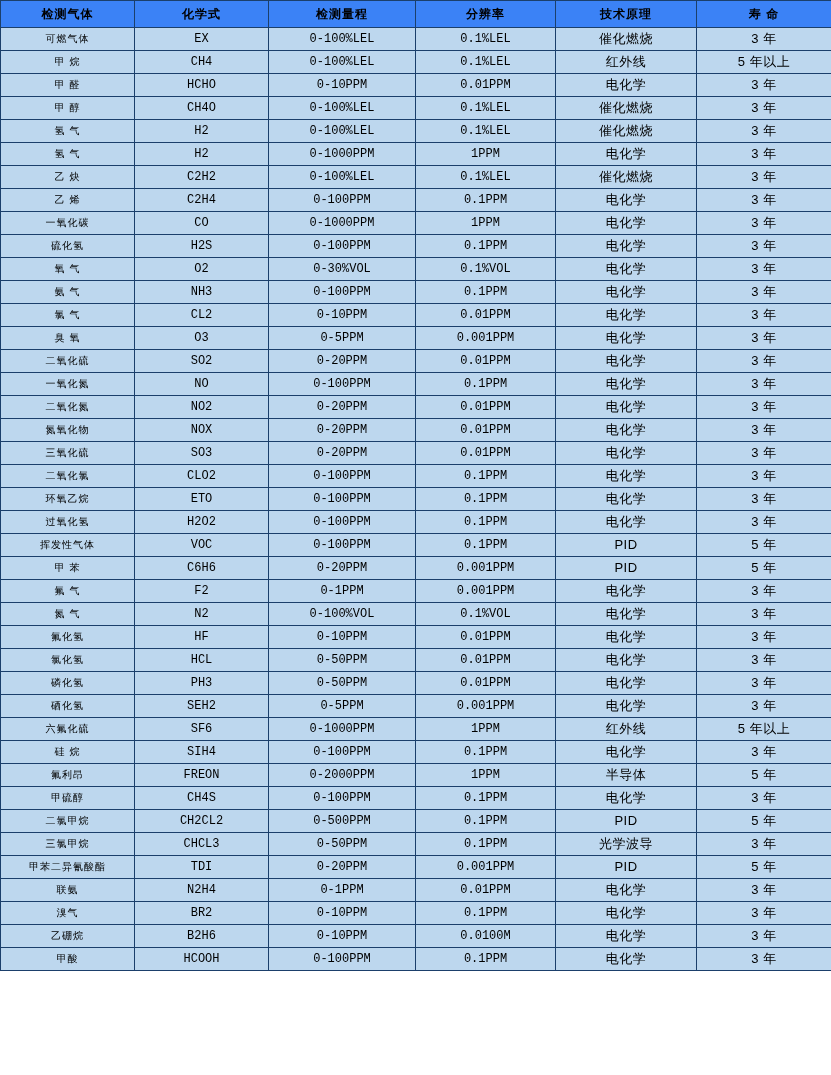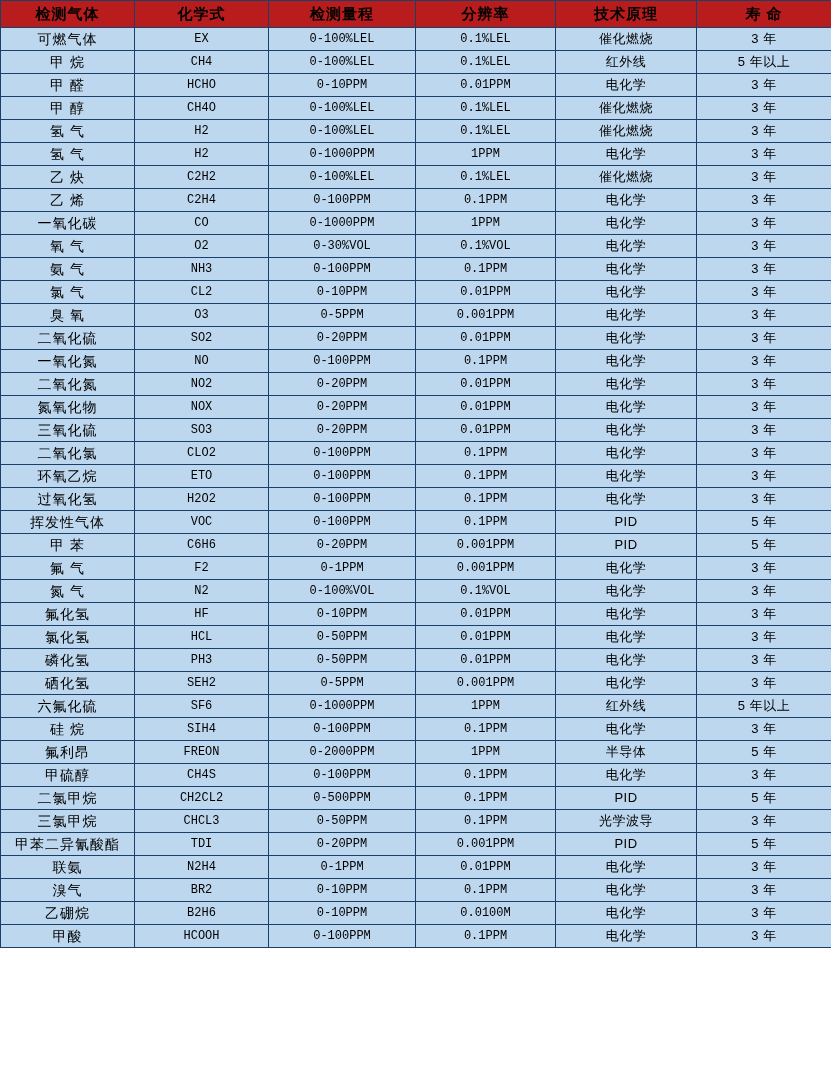--- a/index.html
+++ b/index.html
@@ -28,33 +28,33 @@
     text-align: center;
     vertical-align: middle;
     color: #000000;
     padding: 0;
     height: 22px;
     line-height: 22px;
     overflow: hidden;
     white-space: nowrap;
   }
   #gas-table thead th {
-    background: #b91c1c;
-    font-size: 15px;
+    background: #3b82f6;
+    font-size: 12px;
     font-weight: bold;
     height: 26px;
     line-height: 26px;
     letter-spacing: 1px;
   }
   #gas-table tbody td {
     background: #bdd7ee;
     font-size: 13px;
   }
   #gas-table tbody td.col-name {
-    font-size: 14px;
+    font-size: 10px;
     letter-spacing: 1px;
   }
   #gas-table tbody td.col-formula,
   #gas-table tbody td.col-range,
   #gas-table tbody td.col-res {
     font-family: "Liberation Mono", "DejaVu Sans Mono", monospace;
     font-size: 12px;
     letter-spacing: 0px;
   }
   #gas-table tbody td.col-tech,
@@ -152,20 +152,28 @@
       </tr>
       <tr>
         <td class="col-name">一氧化碳</td>
         <td class="col-formula">CO</td>
         <td class="col-range">0-1000PPM</td>
         <td class="col-res">1PPM</td>
         <td class="col-tech">电化学</td>
         <td class="col-life">3 年</td>
       </tr>
       <tr>
+        <td class="col-name">硫化氢</td>
+        <td class="col-formula">H2S</td>
+        <td class="col-range">0-100PPM</td>
+        <td class="col-res">0.1PPM</td>
+        <td class="col-tech">电化学</td>
+        <td class="col-life">3 年</td>
+      </tr>
+      <tr>
         <td class="col-name">氧 气</td>
         <td class="col-formula">O2</td>
         <td class="col-range">0-30%VOL</td>
         <td class="col-res">0.1%VOL</td>
         <td class="col-tech">电化学</td>
         <td class="col-life">3 年</td>
       </tr>
       <tr>
         <td class="col-name">氨 气</td>
         <td class="col-formula">NH3</td>

